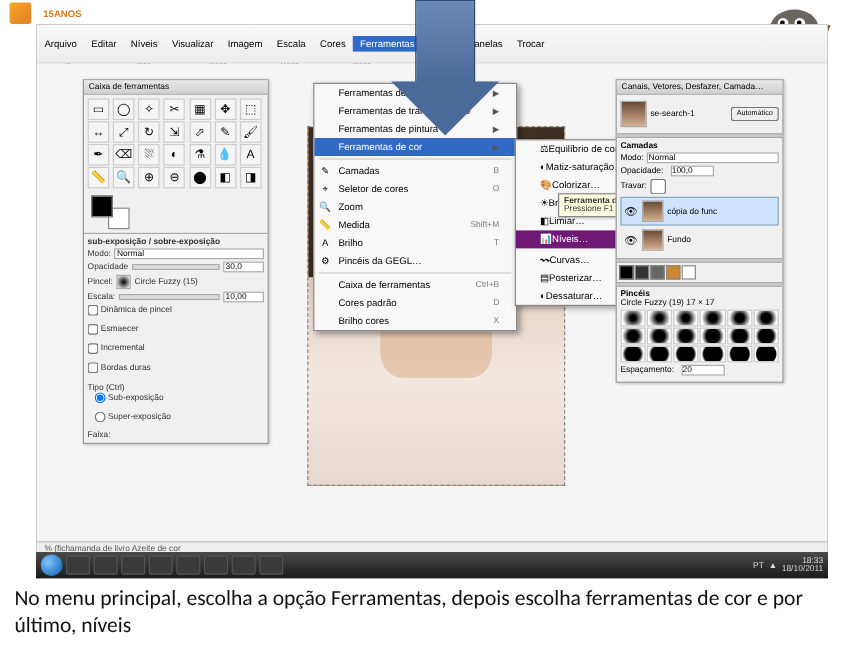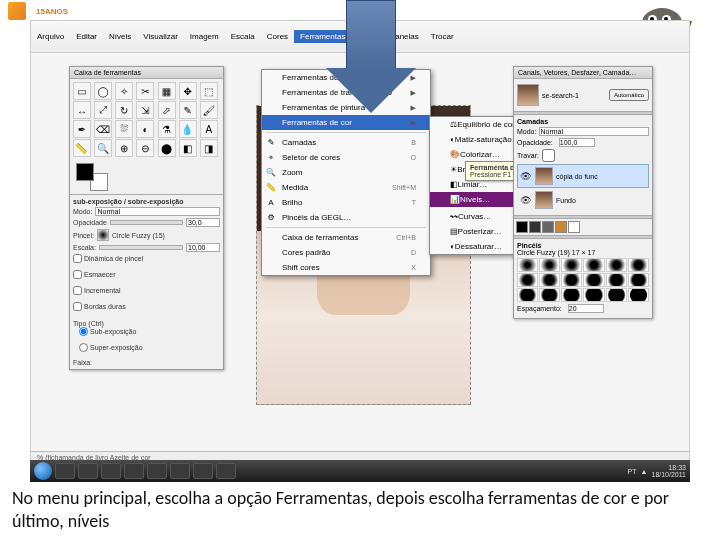--- a/index.html
+++ b/index.html
@@ -252,21 +252,21 @@
         <div class="sep"></div>
         <div class="ditem">
           <span>Caixa de ferramentas</span>
           <span class="shortcut">Ctrl+B</span>
         </div>
         <div class="ditem">
           <span>Cores padrão</span>
           <span class="shortcut">D</span>
         </div>
         <div class="ditem">
-          <span>Shift cores</span>
+          <span>Brilho cores</span>
           <span class="shortcut">X</span>
         </div>
       </div>
 
     <div class="submenu" id="submenu">
         <div class="ditem"><span class="ico">⚖</span><span>Equilíbrio de cores…</span></div>
         <div class="ditem"><span class="ico">◐</span><span>Matiz-saturação…</span></div>
         <div class="ditem"><span class="ico">🎨</span><span>Colorizar…</span></div>
         <div class="ditem"><span class="ico">☀</span><span>Brilho e contraste…</span></div>
         <div class="ditem"><span class="ico">◧</span><span>Limiar…</span></div>

